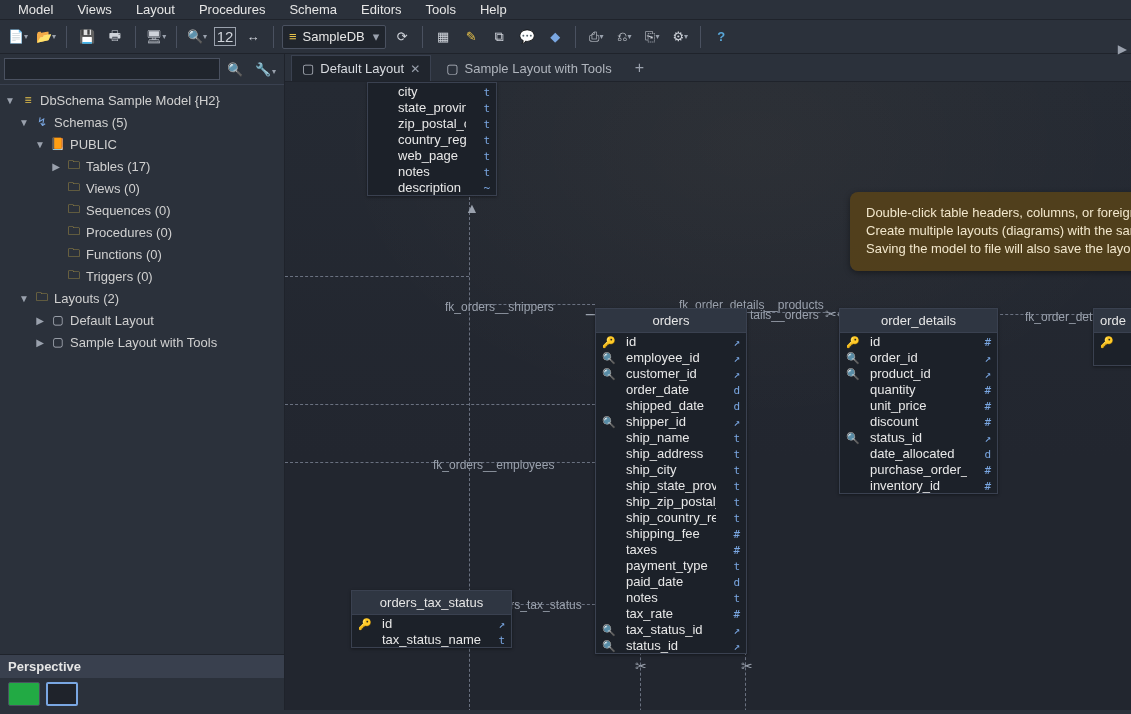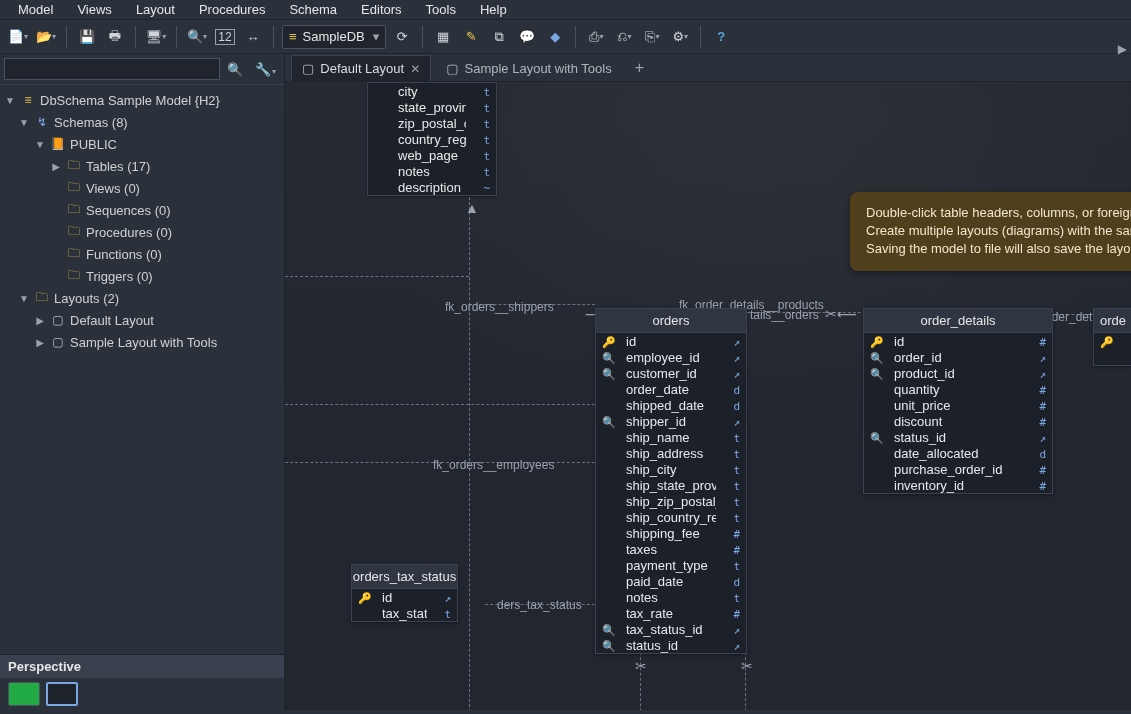--- a/index.html
+++ b/index.html
@@ -89,21 +89,21 @@
   <div class="btn">📄<span style="color:#9aa1ad;font-size:8px">▾</span></div>
   <div class="btn" style="color:#e7c24a">📂<span style="color:#9aa1ad;font-size:8px">▾</span></div>
   <div class="sep"></div>
   <div class="btn">💾</div>
   <div class="btn">🖶</div>
   <div class="sep"></div>
   <div class="btn">🖥<span style="color:#9aa1ad;font-size:8px">▾</span></div>
   <div class="sep"></div>
   <div class="btn">🔍<span style="color:#9aa1ad;font-size:8px">▾</span></div>
   <div class="btn">
-      <span style="border:1px solid #9aa1ad;padding:0 2px;font-size:12px">12</span>
+      <span style="border:1px solid #9aa1ad;padding:0 2px;font-size:15px">12</span>
     </div>
   <div class="btn">↔</div>
   <div class="sep"></div>
   <div class="db-combo">
     <span class="icon">≡</span>
     <span>SampleDB</span>
     <span class="drop">▾</span>
   </div>
   <div class="btn">⟳</div>
   <div class="sep"></div>
@@ -136,21 +136,21 @@
           <div class="row ind1">
             <span class="twisty exp"></span>
               <span class="nicon db">≡</span>
             <span>DbSchema Sample Model {H2}</span>
           </div>
           <ul>
             <li>
               <div class="row ind2">
                 <span class="twisty exp"></span>
                   <span class="nicon schema">↯</span>
-                <span>Schemas (8)</span>
+                <span>Schemas (5)</span>
               </div>
               <ul>
                 <li>
                   <div class="row ind3">
                     <span class="twisty exp"></span>
                       <span class="nicon pub">📙</span>
                     <span>PUBLIC</span>
                   </div>
                   <ul>
                     <li>
@@ -420,21 +420,21 @@
               <span class="ctype" style="color: rgb(122, 167, 226);">↗</span>
             </div>
             <div class="erow">
               <span class="cicon idx">🔍</span>
               <span class="cname">status_id</span>
               <span class="ctype" style="color: rgb(122, 167, 226);">↗</span>
             </div>
           </div>
       </div>
 
-      <div class="entity" style="left:578px;top:226px;width:190px">
+      <div class="entity" style="left:554px;top:226px;width:159px">
         <div class="title">order_details</div>
         <div class="cols" id="ent-details">
             <div class="erow">
               <span class="cicon pk">🔑</span>
               <span class="cname">id</span>
               <span class="ctype">#</span>
             </div>
             <div class="erow">
               <span class="cicon idx">🔍</span>
               <span class="cname">order_id</span>
@@ -476,21 +476,21 @@
               <span class="ctype">#</span>
             </div>
             <div class="erow">
               <span class="cicon"></span>
               <span class="cname">inventory_id</span>
               <span class="ctype">#</span>
             </div>
           </div>
       </div>
 
-      <div class="entity" style="left:66px;top:482px;width:107px">
+      <div class="entity" style="left:66px;top:508px;width:161px">
         <div class="title">orders_tax_status</div>
         <div class="cols" id="ent-tax">
             <div class="erow">
               <span class="cicon pk">🔑</span>
               <span class="cname">id</span>
               <span class="ctype" style="color: rgb(122, 167, 226);">↗</span>
             </div>
             <div class="erow">
               <span class="cicon"></span>
               <span class="cname">tax_status_name</span>

